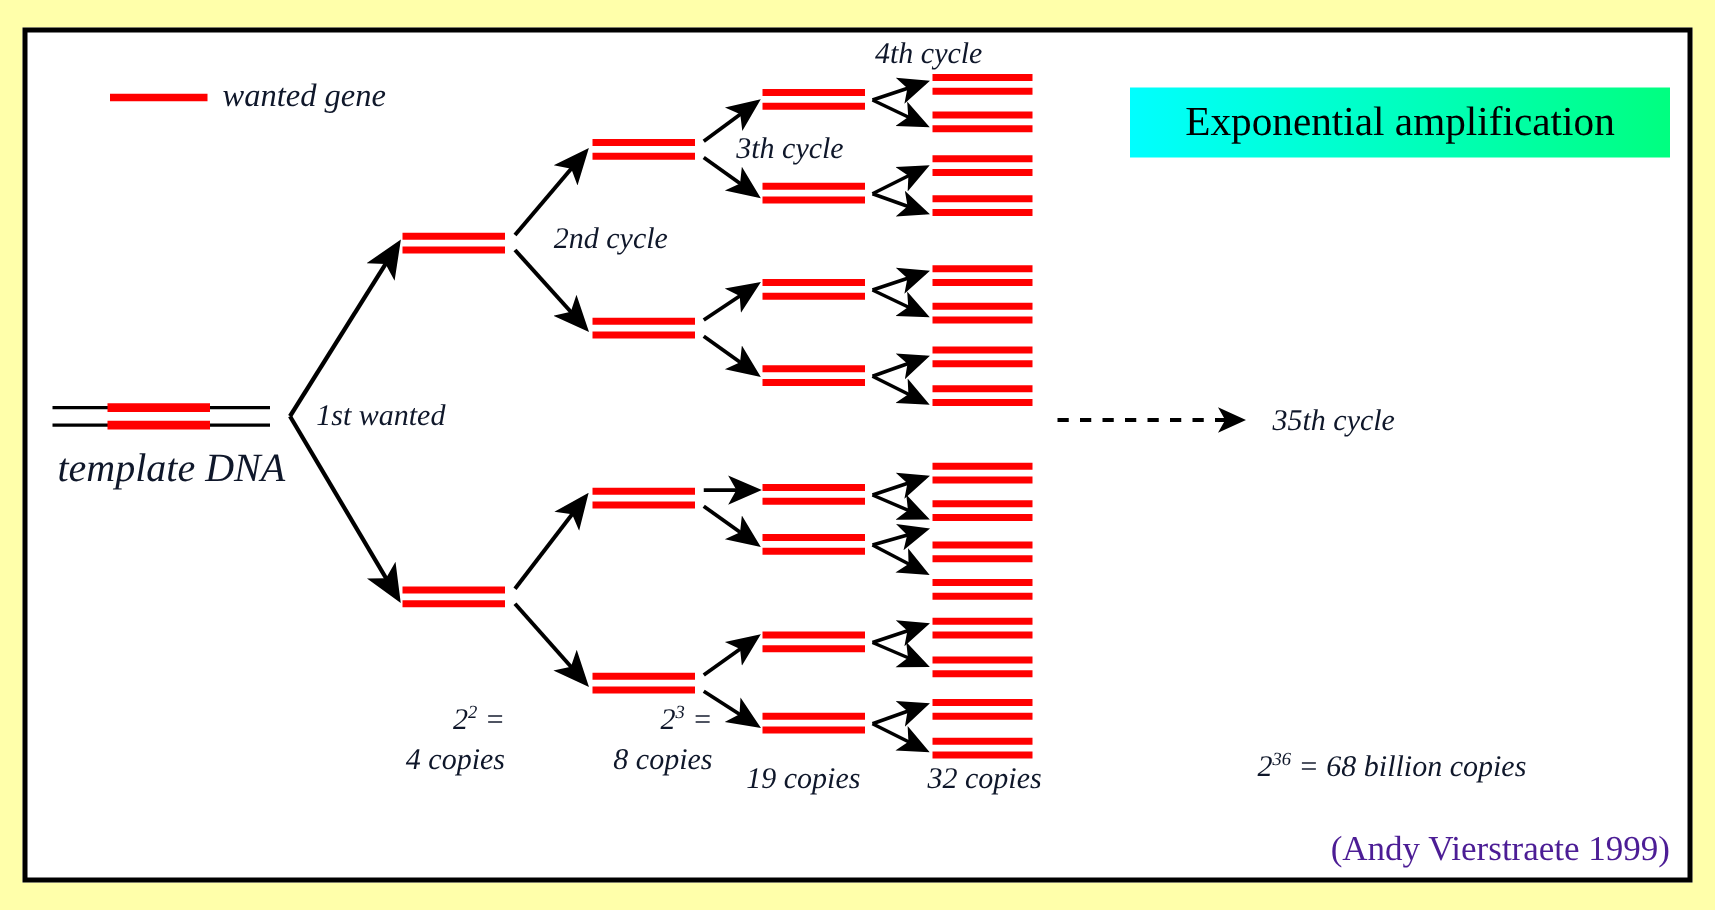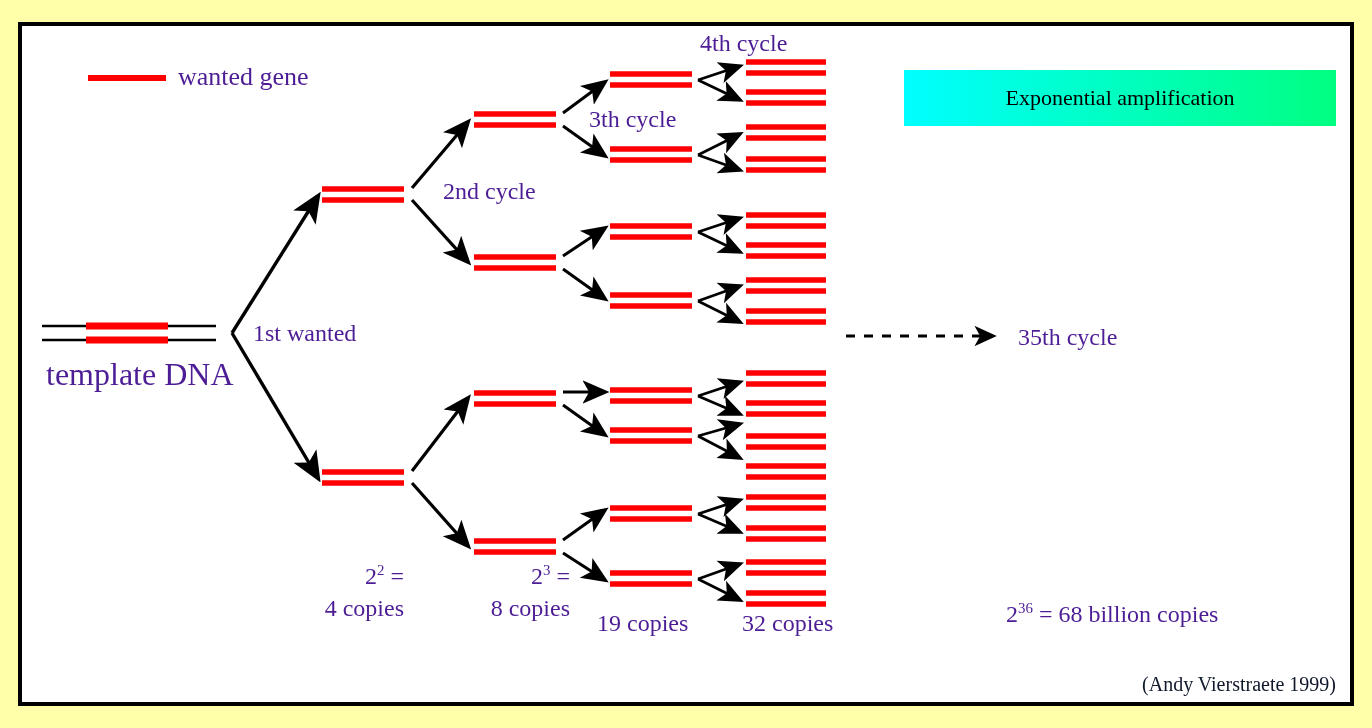--- a/index.html
+++ b/index.html
@@ -46,36 +46,37 @@
     background: linear-gradient(to right, #00ffff 0%, #00ff80 100%);
   }
   .title-text {
     position: absolute;
     left: 0;
     top: 0;
     width: 432px;
     height: 56px;
     line-height: 56px;
     text-align: center;
-    font-size: 22px;
+    font-size: 33px;
     color: #000000;
     white-space: nowrap;
   }
   .lbl {
     position: absolute;
-    color: #4c1d95;
+    color: #0f172a;
     white-space: nowrap;
     font-size: 24px;
+    font-style: italic;
   }
   .credit {
     position: absolute;
     right: 36px;
     bottom: 32px;
-    font-size: 20px;
-    color: #0f172a;
+    font-size: 28px;
+    color: #4c1d95;
     white-space: nowrap;
   }
   sup { font-size: 0.62em; vertical-align: super; }
   .stacked { text-align: right; line-height: 1.35; }
 </style>
 </head>
 <body>
 
 <div id="page">
   <div id="inner-panel"></div>

